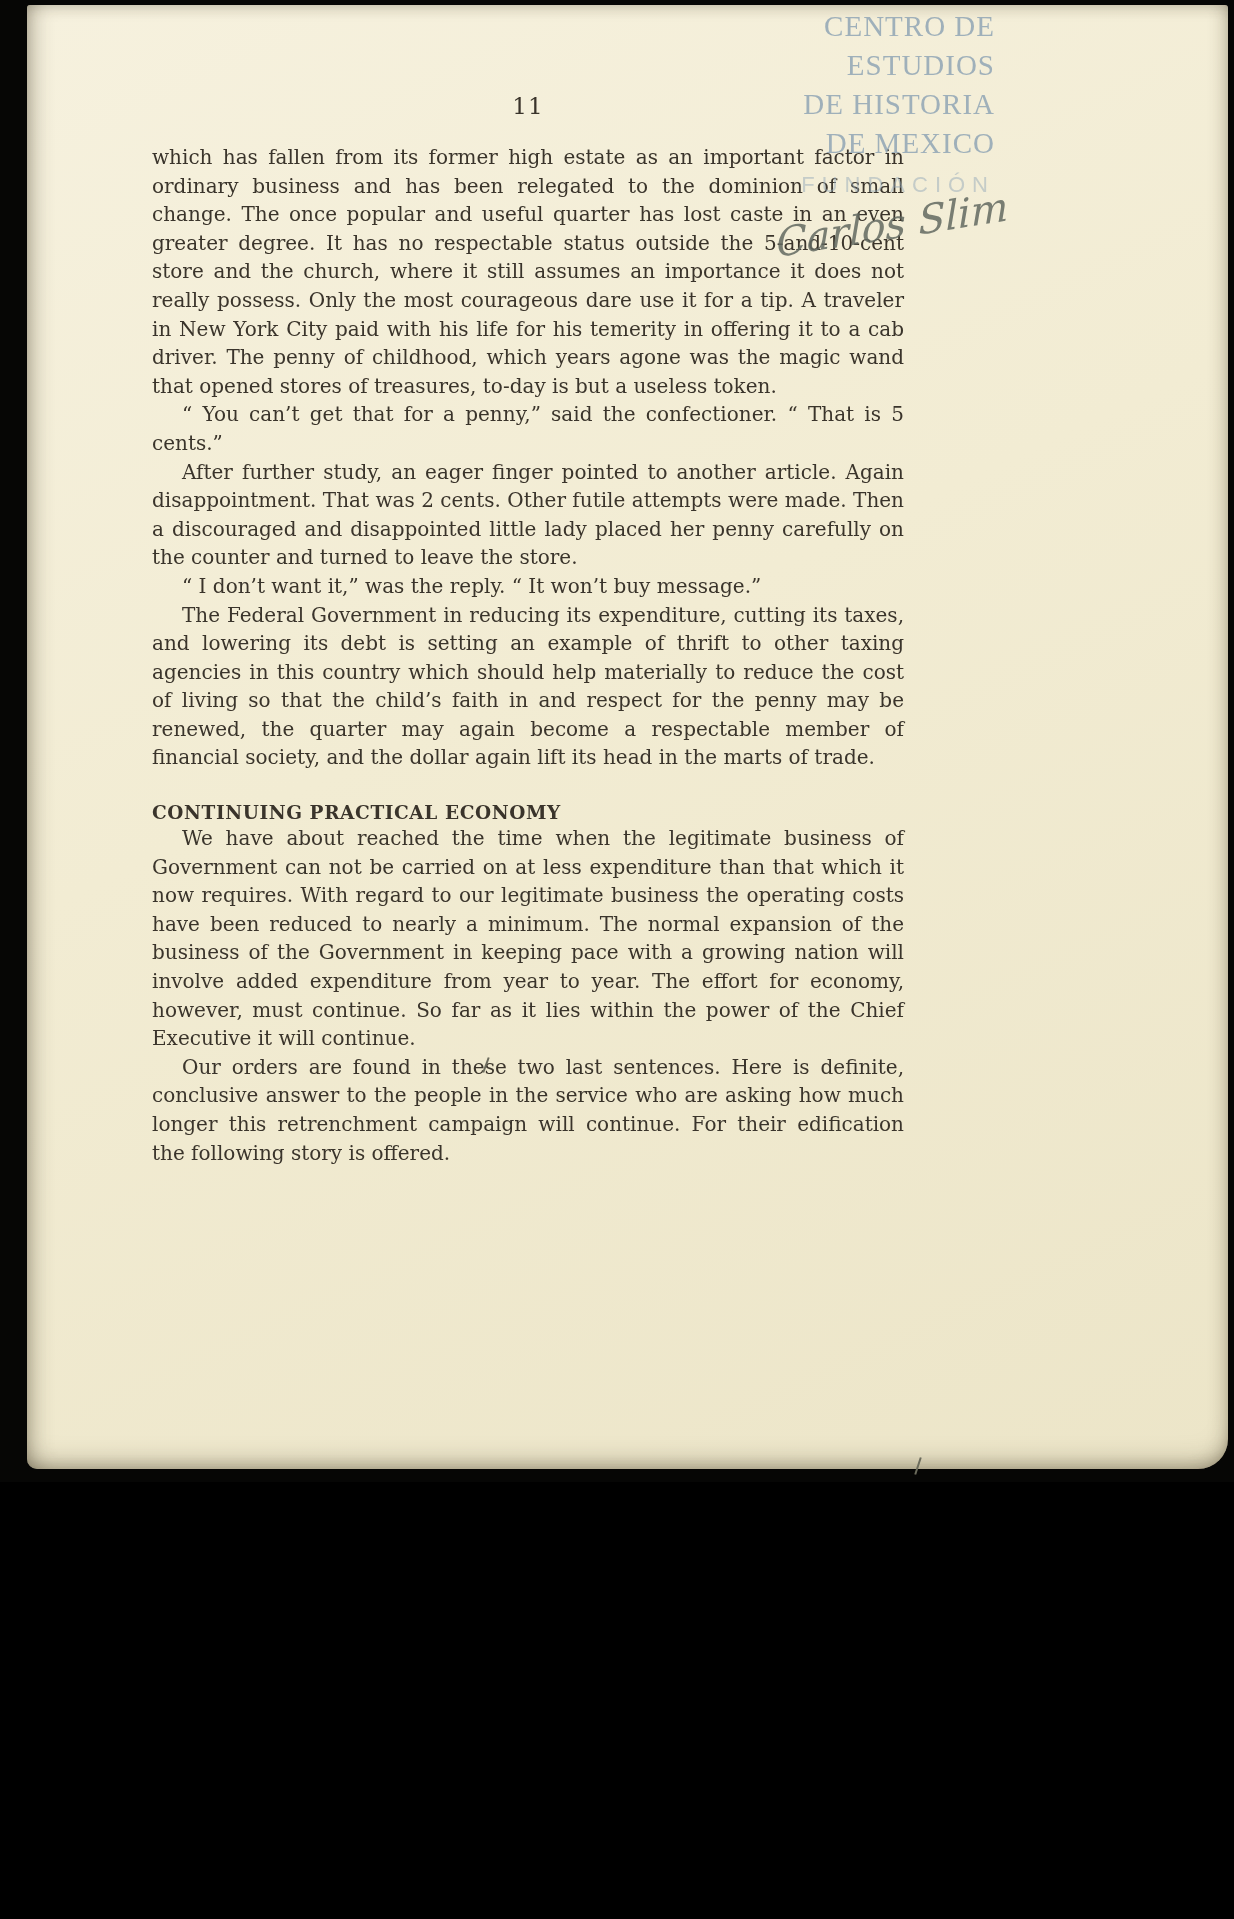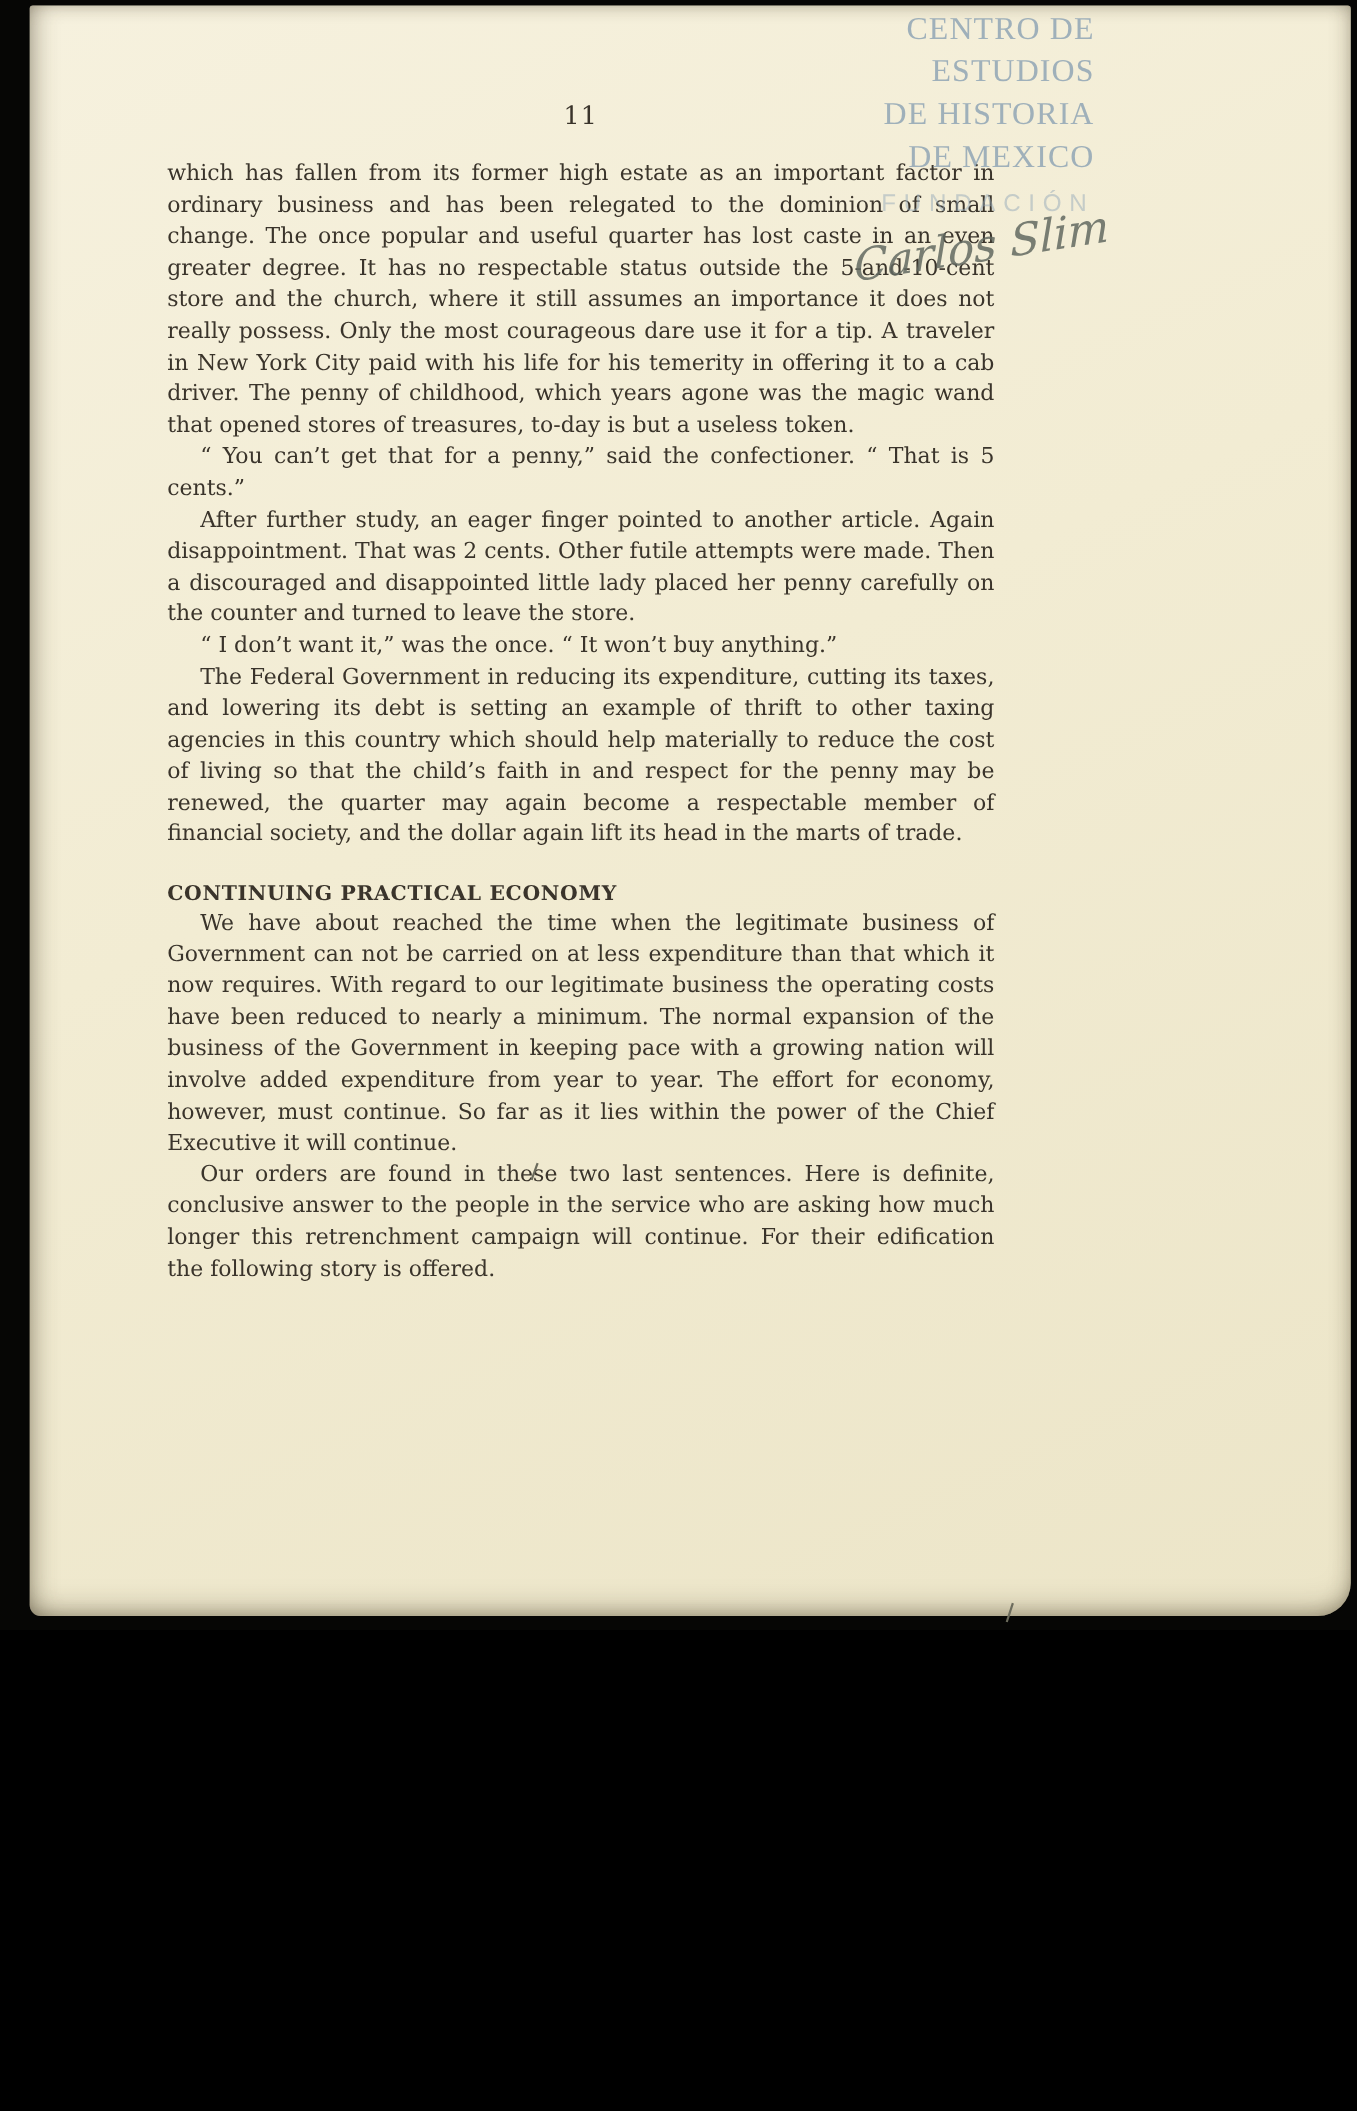--- a/index.html
+++ b/index.html
@@ -51,21 +51,21 @@
     </div>
     <div class="wm-signature">Carlos Slim</div>
 
     <div class="content">
       <div class="page-number">11</div>
 
       <div class="body-text">
         <p class="para first">which has fallen from its former high estate as an important factor in ordinary business and has been relegated to the dominion of small change.  The once popular and useful quarter has lost caste in an even greater degree.  It has no respectable status outside the 5-and-10-cent store and the church, where it still assumes an importance it does not really possess.  Only the most courageous dare use it for a tip.  A traveler in New York City paid with his life for his temerity in offering it to a cab driver.  The penny of childhood, which years agone was the magic wand that opened stores of treasures, to-day is but a useless token.</p>
         <p class="para">“ You can’t get that for a penny,” said the confectioner.  “ That is 5 cents.”</p>
         <p class="para">After further study, an eager finger pointed to another article.  Again disappointment.  That was 2 cents.  Other futile attempts were made.  Then a discouraged and disappointed little lady placed her penny carefully on the counter and turned to leave the store.</p>
-        <p class="para">“ I don’t want it,” was the once.  “ It won’t buy anything.”</p>
+        <p class="para">“ I don’t want it,” was the reply.  “ It won’t buy message.”</p>
         <p class="para">The Federal Government in reducing its expenditure, cutting its taxes, and lowering its debt is setting an example of thrift to other taxing agencies in this country which should help materially to reduce the cost of living so that the child’s faith in and respect for the penny may be renewed, the quarter may again become a respectable member of financial society, and the dollar again lift its head in the marts of trade.</p>
 
         <div class="section-heading">CONTINUING PRACTICAL ECONOMY</div>
 
 
         <p class="para blockquote">We have about reached the time when the legitimate business of Government can not be carried on at less expenditure than that which it now requires. With regard to our legitimate business the operating costs have been reduced to nearly a minimum.  The normal expansion of the business of the Government in keeping pace with a growing nation will involve added expenditure from year to year.  The effort for economy, however, must continue.  So far as it lies within the power of the Chief Executive it will continue.</p>
 
         <p class="para closing">Our orders are found in these two last sentences.  Here is definite, conclusive answer to the people in the service who are asking how much longer this retrenchment campaign will continue.  For their edification the following story is offered.</p>
       </div>
     </div>

